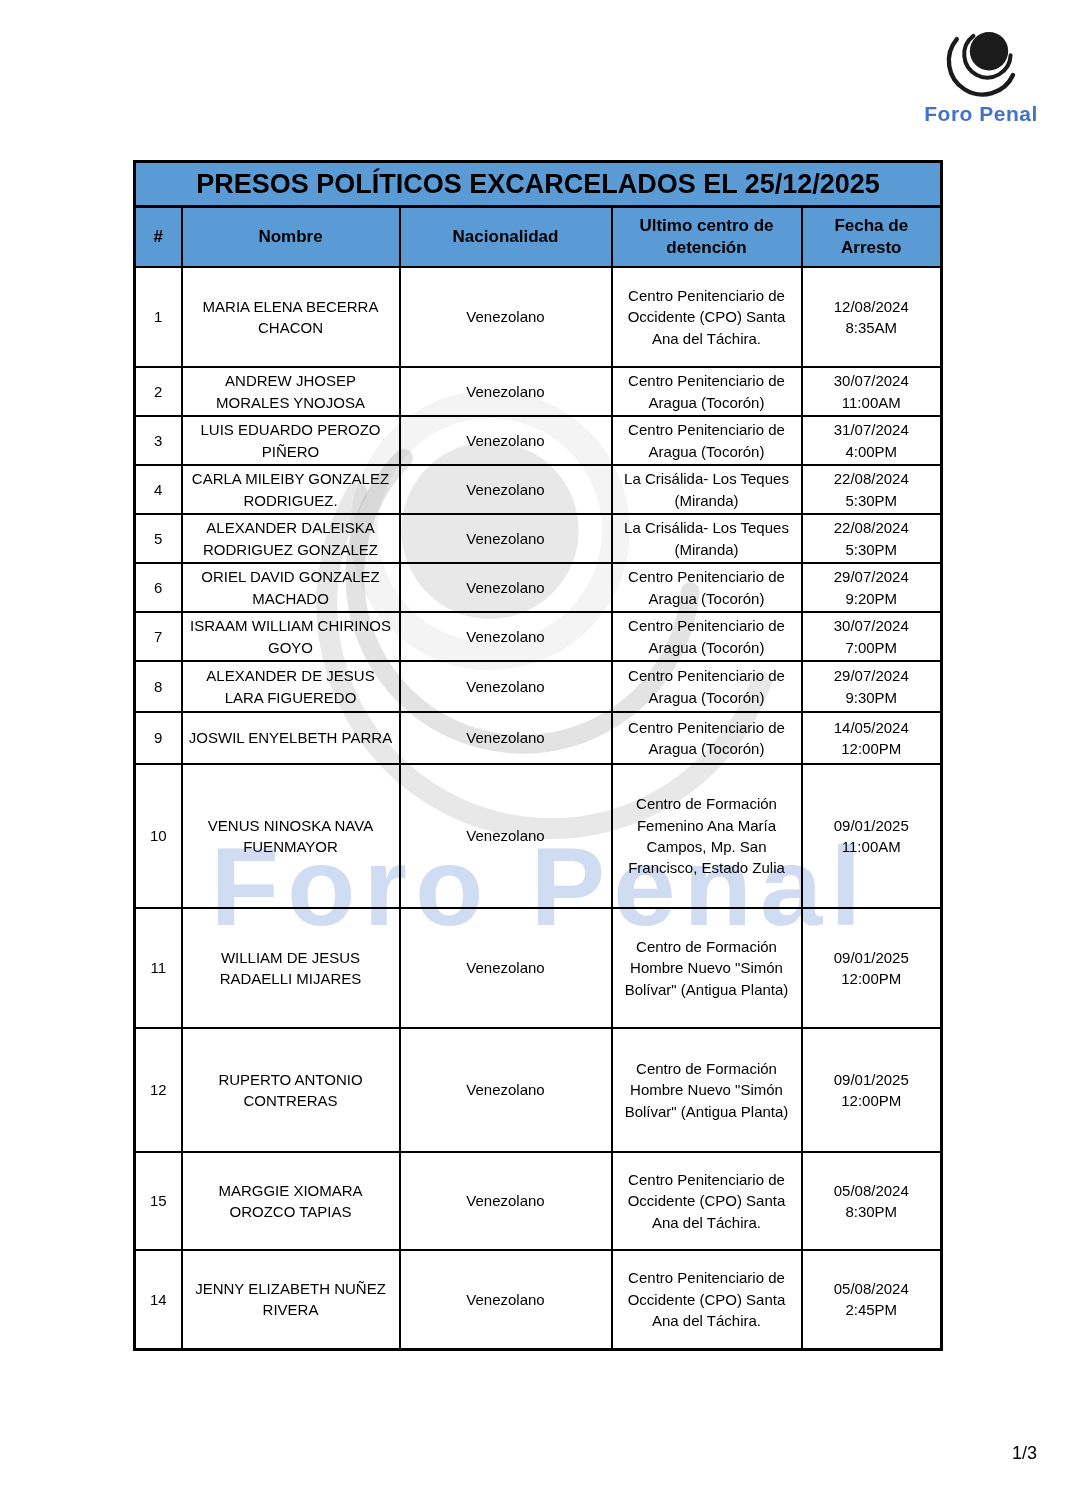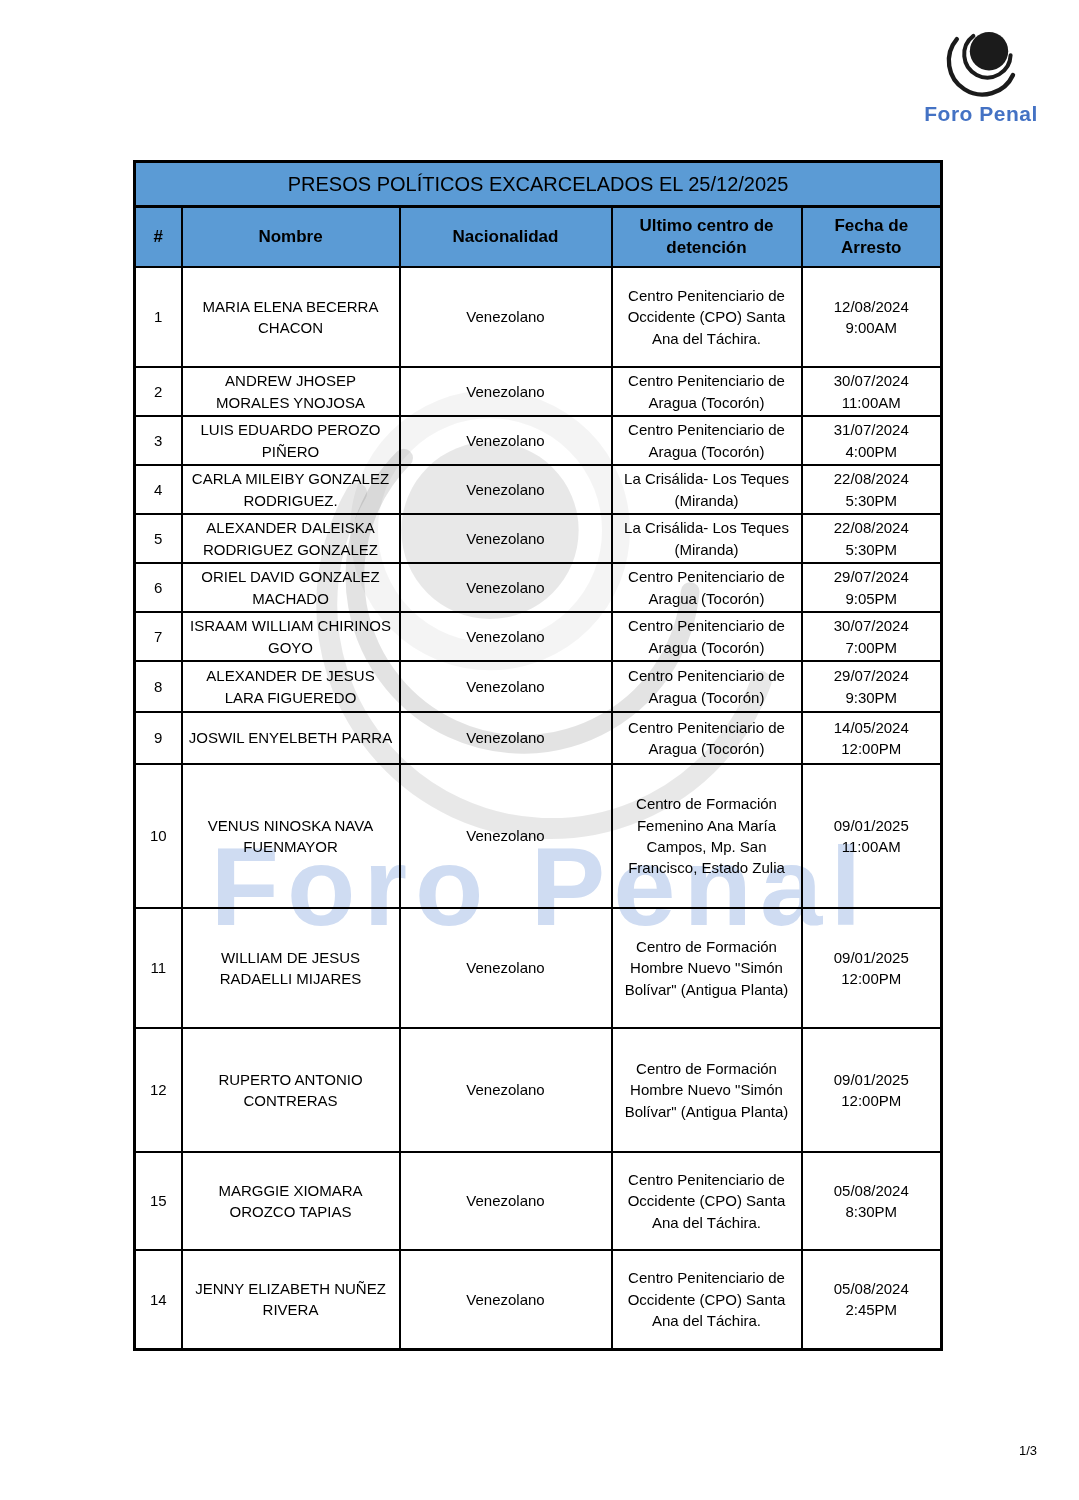--- a/index.html
+++ b/index.html
@@ -32,21 +32,21 @@
     border-collapse:collapse; table-layout:fixed;
     border:3px solid var(--border,#000);
   }
   .tbl th,.tbl td{
     border:2px solid var(--border,#000);
     text-align:center; vertical-align:middle;
     padding:2px 4px; overflow:hidden;
   }
   .tbl .title{
     background:var(--header-bg,#5B9BD5);
-    font-size:20px; font-weight:normal; height:38px;
+    font-size:27px; font-weight:bold; height:38px;
     border-bottom:3px solid var(--border,#000);
   }
   .tbl thead tr.cols th{
     background:var(--header-bg,#5B9BD5);
     font-size:17px; font-weight:bold; height:54px; line-height:1.3;
   }
   .tbl tbody td{font-size:15px; line-height:1.42; background:transparent;}
   .c-fecha span{display:block;}
 
   
@@ -54,21 +54,21 @@
   tbody tr:nth-child(n+2):nth-child(-n+7){height:49px;}
   tbody tr:nth-child(8){height:51px;}
   tbody tr:nth-child(9){height:52px;}
   tbody tr:nth-child(10){height:144px;}
   tbody tr:nth-child(11){height:120px;}
   tbody tr:nth-child(12){height:124px;}
   tbody tr:nth-child(13){height:98px;}
   tbody tr:nth-child(14){height:99px;}
 
   
-  .pagenum{position:absolute; right:42px; top:1443px; font-size:13px;}
+  .pagenum{position:absolute; right:42px; top:1443px; font-size:18px;}
 </style>
 </head>
 <body>
 
 <div class="page">
 
   <div class="watermark">
     <svg class="wm-logo" viewBox="0 0 120 100" aria-hidden="true">
       <circle cx="45" cy="34" r="19" fill="rgba(0,0,0,0.09)"></circle>
       <circle cx="45" cy="34" r="27" fill="none" stroke="rgba(0,0,0,0.045)" stroke-width="6"></circle>
@@ -108,21 +108,21 @@
       </tr>
     </thead>
     <tbody>
   <tr>
     <td class="c-num">1</td>
     <td class="c-nombre">MARIA ELENA BECERRA CHACON</td>
     <td class="c-nac">Venezolano</td>
     <td class="c-centro">Centro Penitenciario de Occidente (CPO) Santa Ana del Táchira.</td>
     <td class="c-fecha">
       <span>12/08/2024</span>
-      <span>9:00AM</span>
+      <span>8:35AM</span>
     </td>
   </tr>
 
   <tr>
     <td class="c-num">2</td>
     <td class="c-nombre">ANDREW JHOSEP MORALES YNOJOSA</td>
     <td class="c-nac">Venezolano</td>
     <td class="c-centro">Centro Penitenciario de Aragua (Tocorón)</td>
     <td class="c-fecha">
       <span>30/07/2024</span>
@@ -163,21 +163,21 @@
     </td>
   </tr>
 
   <tr>
     <td class="c-num">6</td>
     <td class="c-nombre">ORIEL DAVID GONZALEZ MACHADO</td>
     <td class="c-nac">Venezolano</td>
     <td class="c-centro">Centro Penitenciario de Aragua (Tocorón)</td>
     <td class="c-fecha">
       <span>29/07/2024</span>
-      <span>9:05PM</span>
+      <span>9:20PM</span>
     </td>
   </tr>
 
   <tr>
     <td class="c-num">7</td>
     <td class="c-nombre">ISRAAM WILLIAM CHIRINOS GOYO</td>
     <td class="c-nac">Venezolano</td>
     <td class="c-centro">Centro Penitenciario de Aragua (Tocorón)</td>
     <td class="c-fecha">
       <span>30/07/2024</span>

